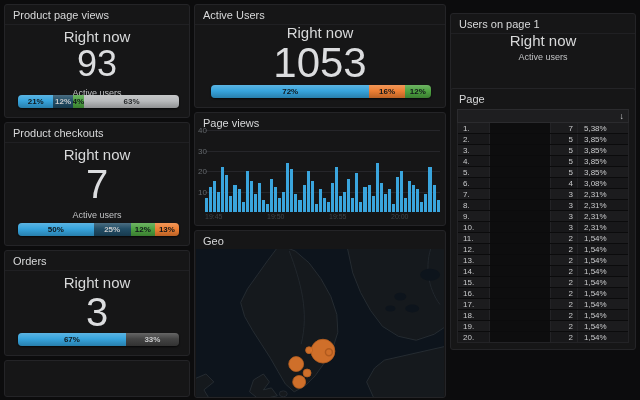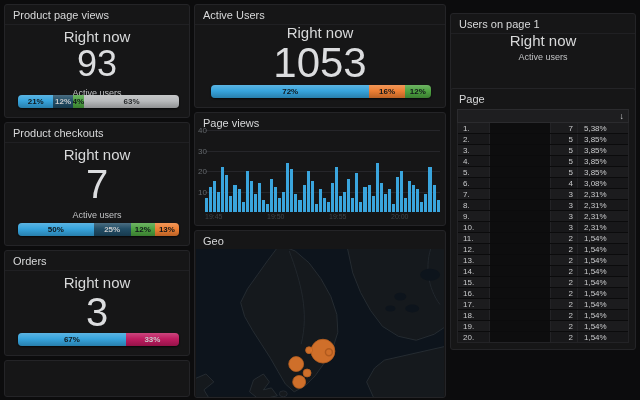--- a/index.html
+++ b/index.html
@@ -95,21 +95,21 @@
   <div class="ptitle">Orders</div>
   <div class="stat-body">
     <div class="rightnow">Right now</div>
     <div class="bignum" style="font-size:40px">3</div>
     <div class="sublabel">Active users</div>
   </div>
   <div class="stackbar">
       <div class="seg" style="flex-grow: 67; flex-basis: 0px; background: rgb(51, 162, 220); color: rgb(16, 22, 26);">
         <span>67%</span>
       </div>
-      <div class="seg" style="flex-grow: 33; flex-basis: 0px; background: #be185d; color: rgb(201, 202, 203);">
+      <div class="seg" style="flex-grow: 33; flex-basis: 0px; background: #404040; color: rgb(201, 202, 203);">
         <span>33%</span>
       </div>
     </div>
 </div>
 
 <div class="panel" style="left:4px;top:360px;width:186px;height:37px"></div>
 
 <div class="panel stat" style="left:194px;top:4px;width:252px;height:104px">
   <div class="ptitle">Active Users</div>
   <div class="stat-body">

